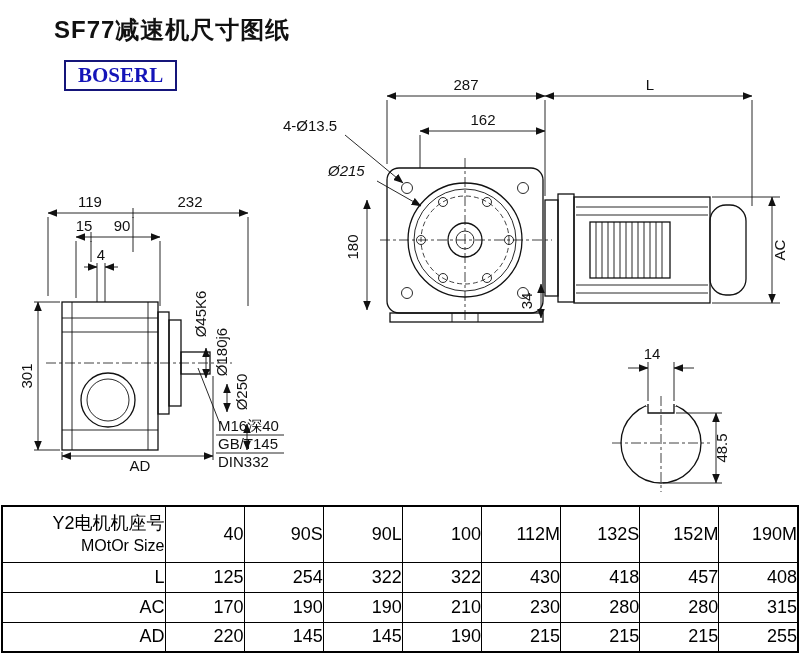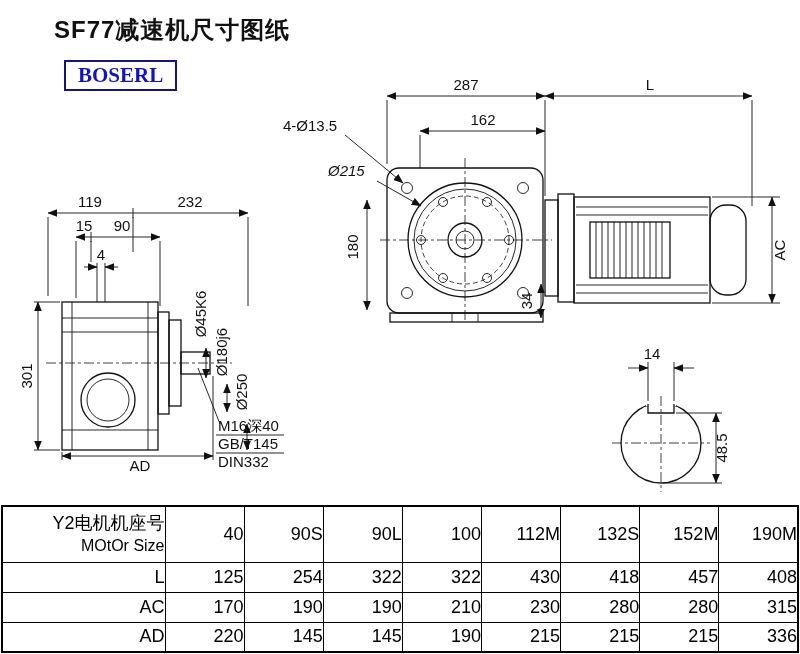--- a/index.html
+++ b/index.html
@@ -232,16 +232,16 @@
     </tr>
     <tr>
       <th>AD</th>
       <td>220</td>
       <td>145</td>
       <td>145</td>
       <td>190</td>
       <td>215</td>
       <td>215</td>
       <td>215</td>
-      <td>336</td>
+      <td>255</td>
     </tr>
   </tbody>
 </table>
 
 </body></html>

